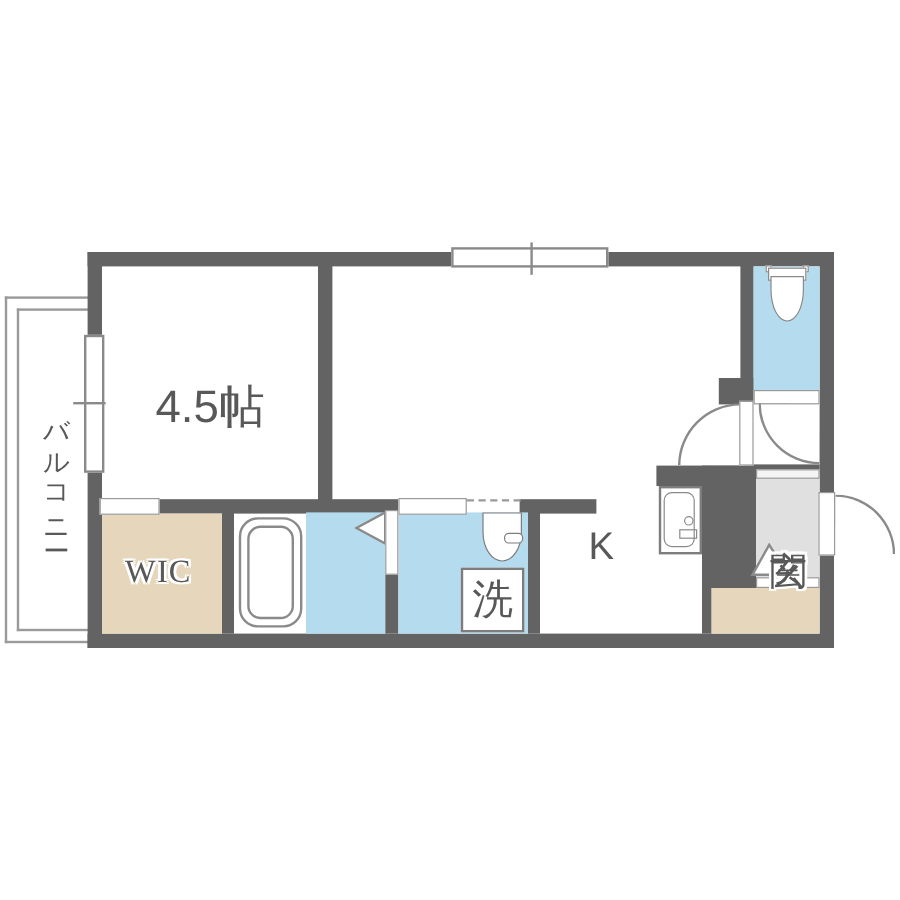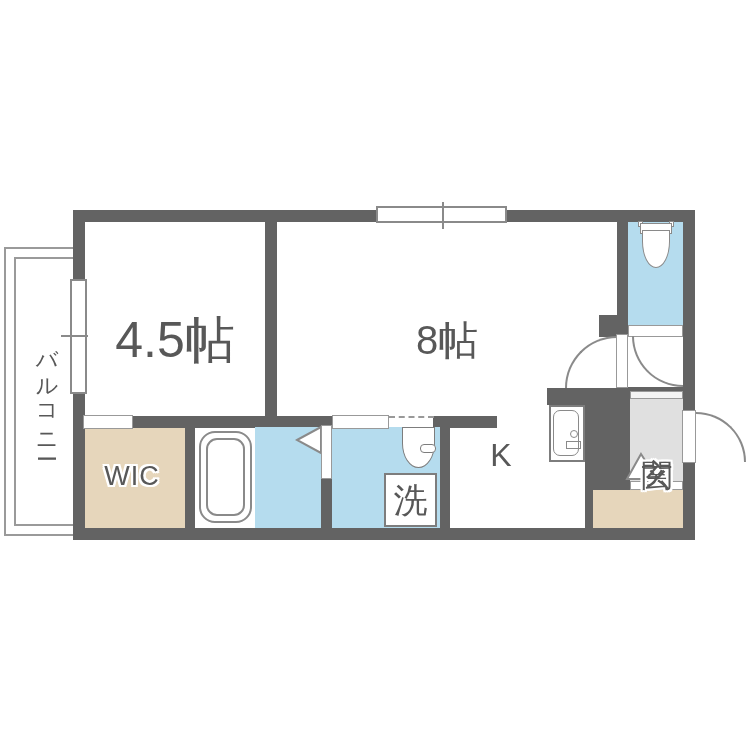--- a/index.html
+++ b/index.html
@@ -10,21 +10,21 @@
   .abs{position:absolute;}
   .wall{position:absolute;background:var(--wall,#636363);}
   .water{position:absolute;background:var(--water,#b5dcee);}
   .wood{position:absolute;background:var(--wood,#e6d6bb);}
   .gray{position:absolute;background:var(--genkan,#e0e0e0);}
   .whitebox{position:absolute;background:#fff;border:2px solid #8a8a8a;box-sizing:border-box;}
   .thinbox{position:absolute;background:#fff;border:1px solid #999;box-sizing:border-box;}
   .lbl{position:absolute;display:flex;align-items:center;justify-content:center;
        color:var(--text,#585858);line-height:1;white-space:nowrap;}
   .outlined{text-shadow:-2px -2px 0 #fff,2px -2px 0 #fff,-2px 2px 0 #fff,2px 2px 0 #fff,
-            -2px 0 0 #fff,2px 0 0 #fff,0 -2px 0 #fff,0 2px 0 #fff;}
+            -2px 0 0 #fff,2px 0 0 #fff,0 -2px 0 #fff,0 2px 0 #fff;font-family:Liberation Serif, serif;}
   .vert{writing-mode:vertical-rl;text-orientation:mixed;}
   .arc{position:absolute;box-sizing:border-box;}
   .balc{position:absolute;border:2px solid #9a9a9a;border-right:none;box-sizing:border-box;background:#fff;}
   .dashed{position:absolute;border-top:2px dashed #999;}
 </style>
 </head>
 <body>
 
 <div id="canvas">
 
@@ -101,23 +101,22 @@
   <div class="abs" style="left:402px;top:427px;width:33px;height:41px;background:#fff;border:1.5px solid #7d7d7d;box-sizing:border-box;border-radius:0 0 50% 50%/0 0 60% 60%;"></div>
   <div class="abs" style="left:420px;top:444px;width:16px;height:9px;background:#fff;border:1.5px solid #7d7d7d;border-radius:4px;box-sizing:border-box;"></div>
 
   <div class="abs" style="left:384px;top:473px;width:53px;height:54px;background:#fff;border:2px solid #7d7d7d;box-sizing:border-box;"></div>
   <div class="lbl" style="left:384px;top:473px;width:53px;height:54px;font-size:34px;">洗</div>
 
   <svg class="abs" style="left:624px;top:452px;" width="38" height="30" viewBox="0 0 38 30">
     <polygon points="17,2 33,27 3,27" fill="#fff" stroke="#8a8a8a" stroke-width="2"></polygon>
   </svg>
 
-  <div class="lbl" style="left:95px;top:320px;width:160px;height:40px;font-size:50px;">4.5帖</div>
+  <div class="lbl" style="left:95px;top:320px;width:160px;height:40px;font-size:38px;">4.5帖</div>
 
-  <div class="lbl" style="left:367px;top:320px;width:160px;height:40px;font-size:40px;">8帖</div>
 
   <div class="lbl" style="left:461px;top:438px;width:80px;height:34px;font-size:32px;">K</div>
 
   <div class="lbl outlined" style="left:92px;top:462px;width:80px;height:28px;font-size:27px;letter-spacing:1px;">WIC</div>
 
   <div class="lbl vert outlined" style="left:640px;top:399px;width:34px;height:76px;font-size:31px;letter-spacing:4px;">玄関</div>
 
 </div>
 
 </body></html>

